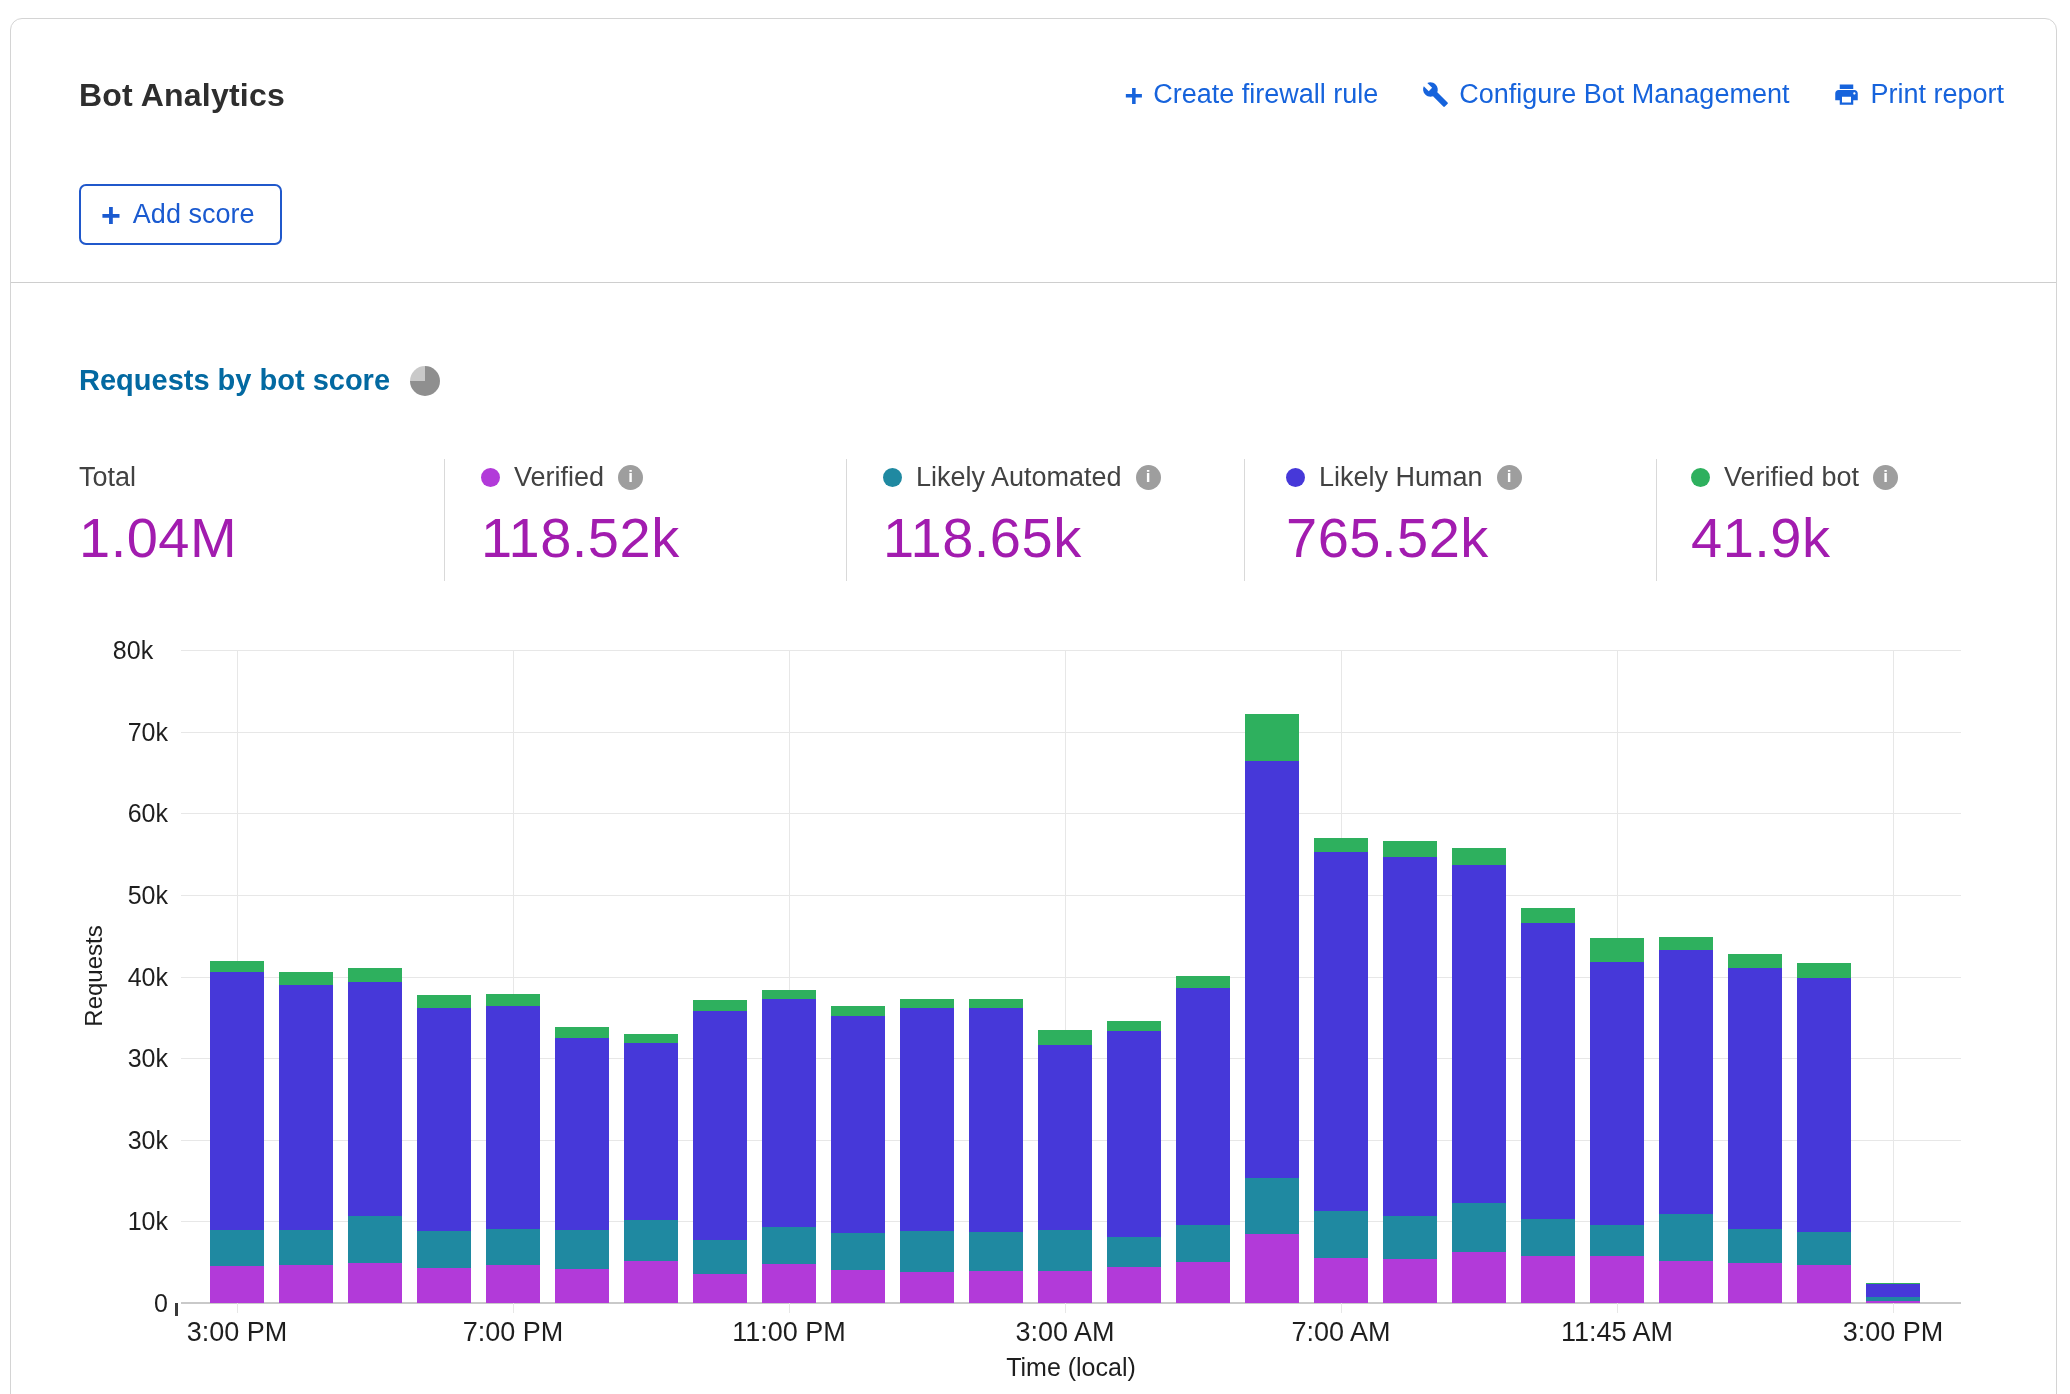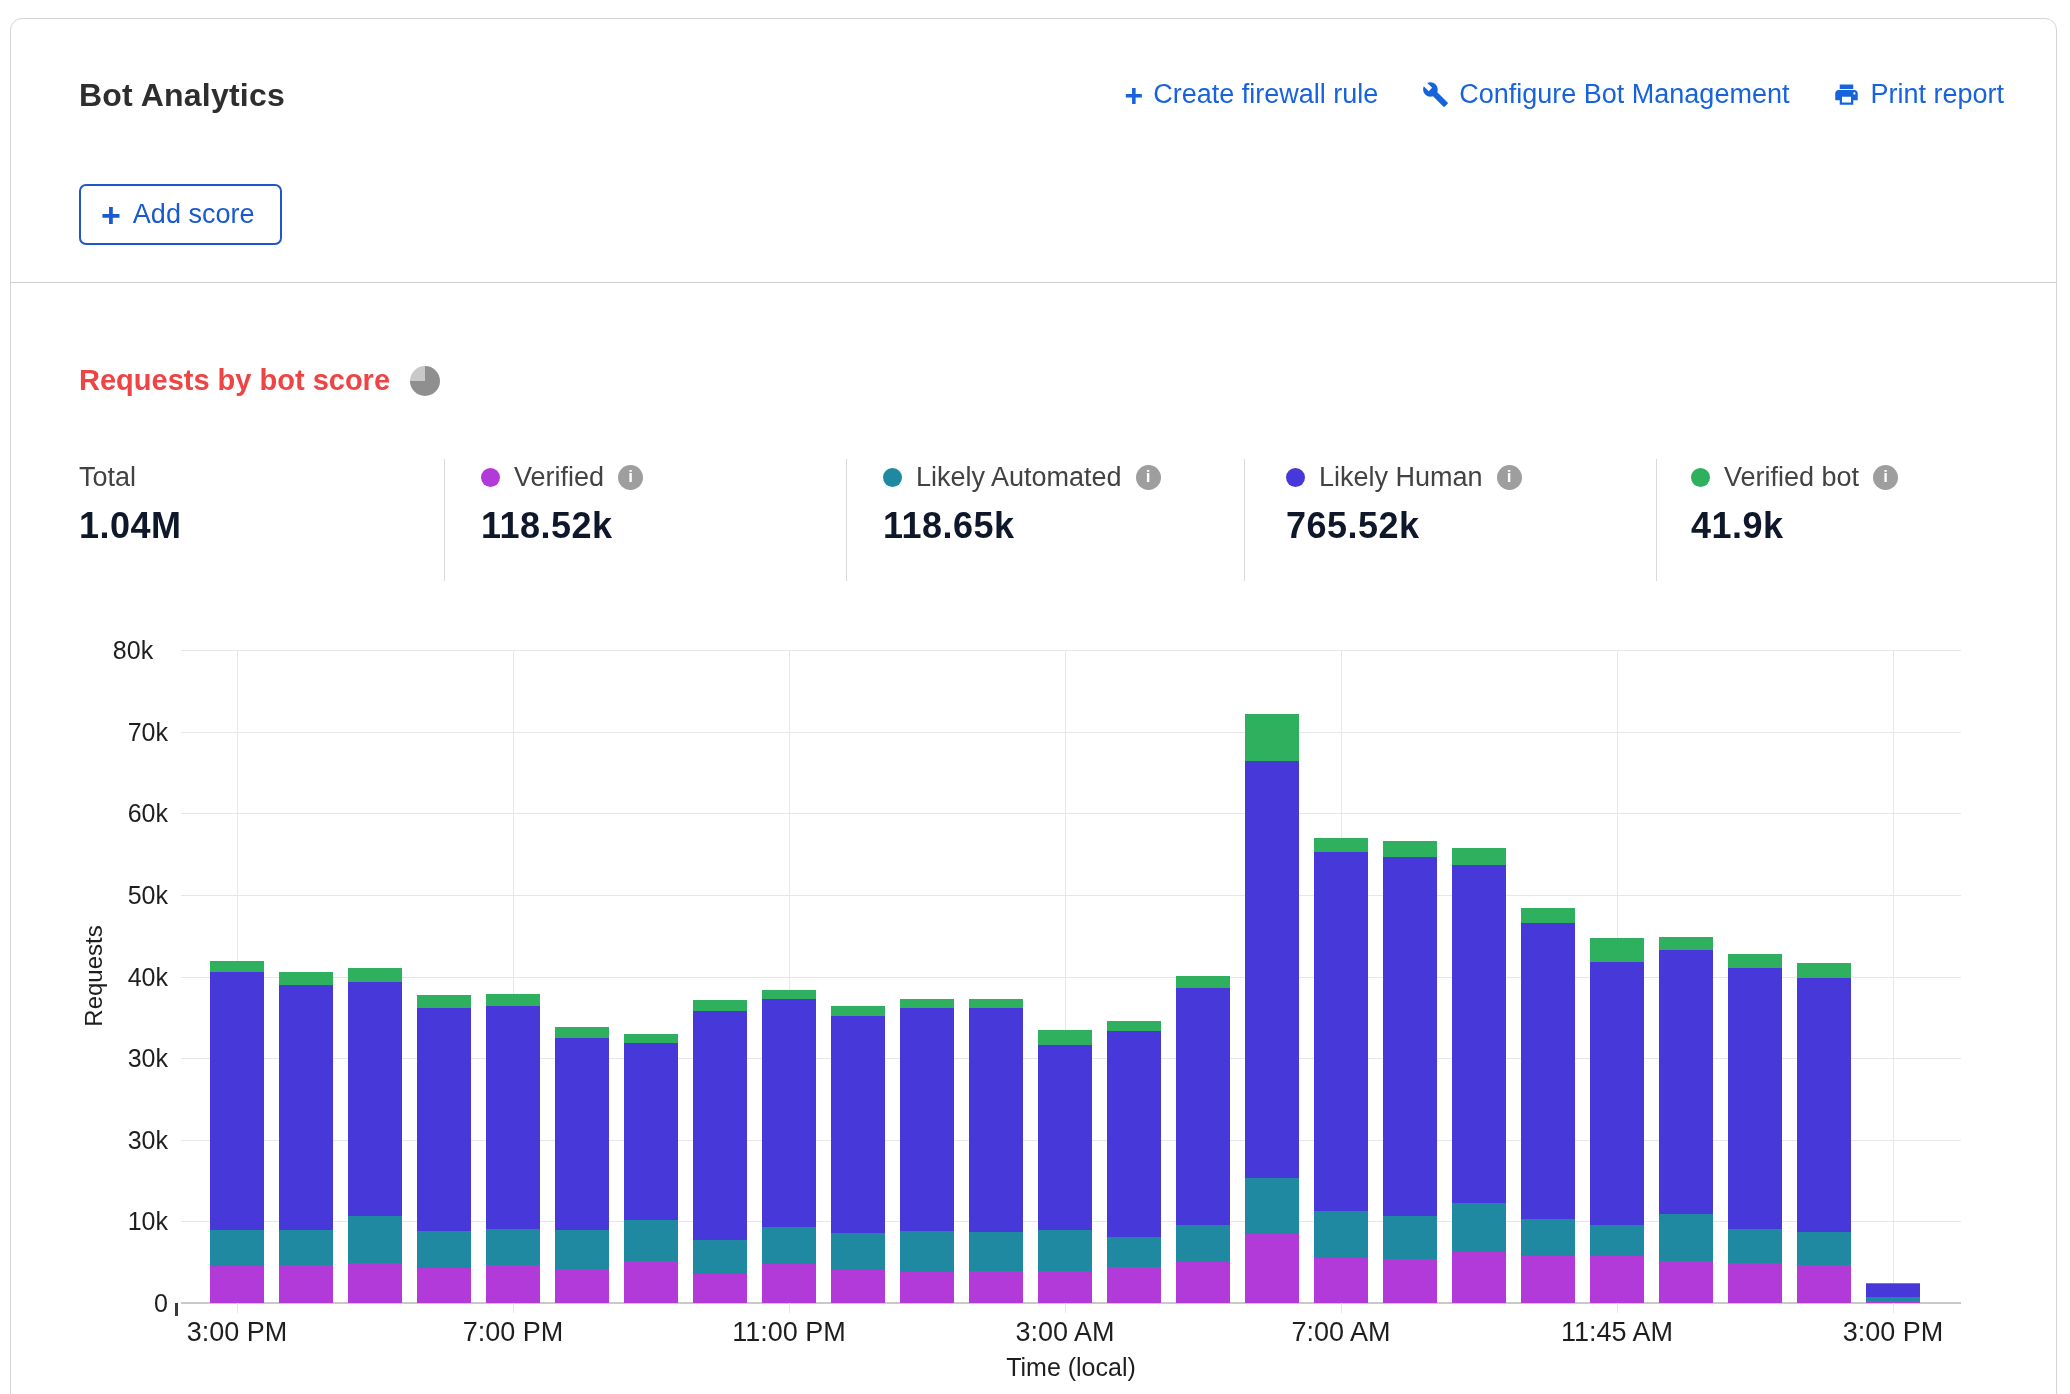--- a/index.html
+++ b/index.html
@@ -17,31 +17,31 @@
                 border:2px solid #2058cb; border-radius:7px; color:#1a5ad0; font-size:27px; cursor:pointer; }
   .add-filter .plus-glyph { font-size:34px; }
   .select { position:absolute; left:1690px; top:159px; width:308px; height:66px; background:#fff;
             border:2px solid #999; border-radius:9px; display:flex; align-items:center; cursor:pointer; }
   .select-label { margin-left:36px; font-size:28px; color:#3a3a3a; flex:1; }
   .caret { width:0; height:0; border-left:11px solid transparent; border-right:11px solid transparent;
            border-top:14px solid #6f6f6f; margin-right:28px; }
   .divider { position:absolute; left:0; top:263px; width:2045px; height:1px; background:#cecece; }
   
   .section-title-row { position:absolute; left:68px; top:345px; display:flex; align-items:center; gap:20px; }
-  .section-title { font-size:29px; font-weight:700; color:#ef4444; }
+  .section-title { font-size:29px; font-weight:700; color:#0369a1; }
   .pie-icon { width:30px; height:30px; border-radius:50%;
               background:conic-gradient(#8f8f8f 0 270deg, #c9c9c9 270deg 360deg); }
   
   .stat { position:absolute; top:440px; }
   .stat-head { display:flex; align-items:center; gap:14px; height:36px; }
   .stat-label { font-size:27px; color:#424242; }
   .stat-dot { width:19px; height:19px; border-radius:50%; }
   .info-icon { width:25px; height:25px; border-radius:50%; background:#9e9e9e; color:#fff;
                font-size:17px; font-weight:700; display:flex; align-items:center; justify-content:center; }
-  .stat-value { margin-top:10px; font-size:36px; font-weight:700; color:#0f172a; letter-spacing:.5px; }
+  .stat-value { margin-top:10px; font-size:56px; font-weight:400; color:#a21caf; letter-spacing:.5px; }
   .stat-sep { position:absolute; top:440px; width:1px; height:122px; background:#d9d9d9; }
   
   #chart-layer { position:absolute; left:0; top:0; width:2047px; height:1490px; }
   .gridline-h { position:absolute; height:1px; background:#e7e7e7; }
   .gridline-h.zero { height:2px; background:#c9c9c9; }
   .gridline-v { position:absolute; width:1px; background:#e7e7e7; }
   .ytick { position:absolute; width:70px; text-align:right; font-size:25px; color:#1e1e1e; line-height:30px; }
   .xtick { position:absolute; width:200px; text-align:center; font-size:27px; color:#1e1e1e; }
   .axis-title-y { position:absolute; font-size:24px; color:#1e1e1e; transform:rotate(-90deg); width:140px; text-align:center; }
   .axis-title-x { position:absolute; width:300px; text-align:center; font-size:25px; color:#1e1e1e; }

